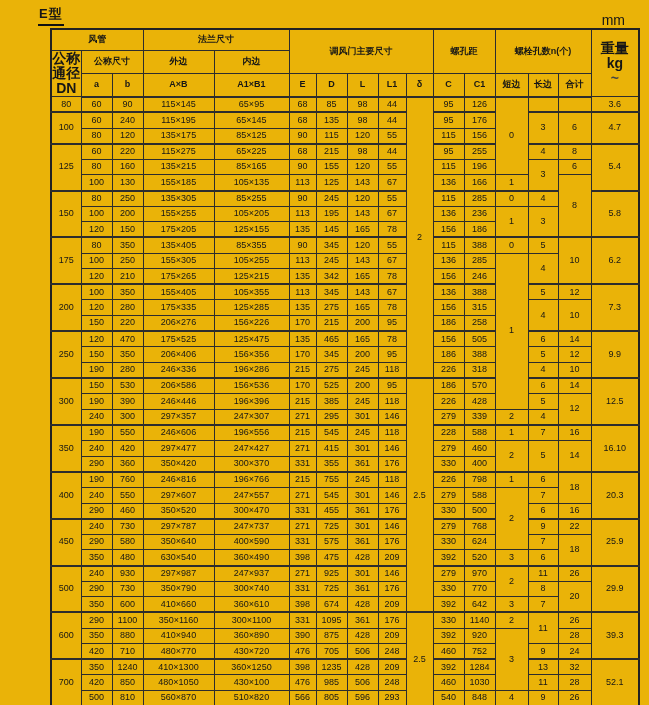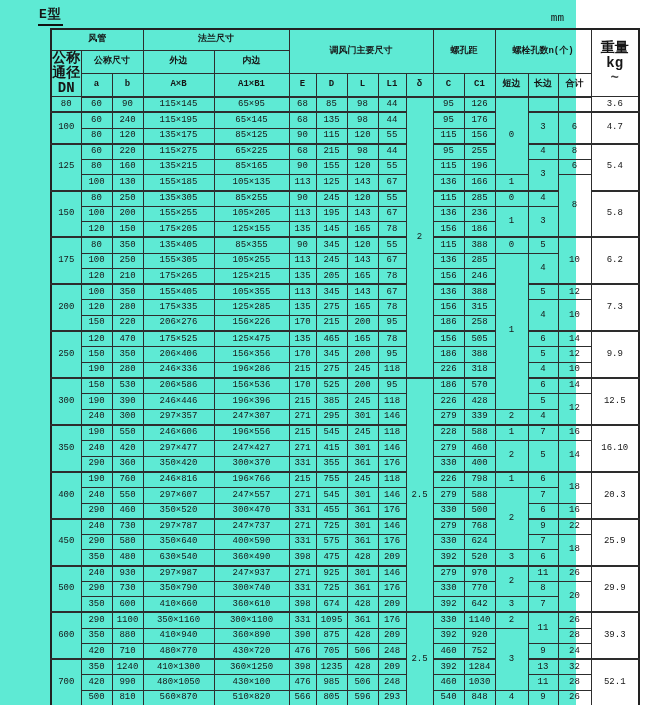--- a/index.html
+++ b/index.html
@@ -1,20 +1,20 @@
 <!DOCTYPE html>
 <html><head>
 <meta charset="utf-8">
 <style>
   html,body{margin:0;padding:0;background:#ffffff;}
-  #page{position:relative;width:576px;height:705px;background:#5eead4;
-        font-family:Liberation Mono, monospace;color:#161616;}
+  #page{position:relative;width:649px;height:705px;background:#eab308;
+        font-family:Liberation Sans, sans-serif;color:#161616;}
   #title{position:absolute;left:38px;top:5px;font-size:13px;font-weight:bold;
          border-bottom:2px solid #111;padding:0 1px 1px 1px;letter-spacing:1px;}
-  #mm{position:absolute;right:12px;top:12px;font-size:11px;}
+  #mm{position:absolute;right:24px;top:12px;font-size:14px;}
   table#spec{position:absolute;left:50px;top:28px;width:588px;
              border-collapse:collapse;table-layout:fixed;
              border:2px solid #222;}
   #spec th,#spec td{border:1px solid #2d2d2d;padding:0;text-align:center;
              vertical-align:middle;font-size:9px;font-weight:normal;
              line-height:1.05;overflow:hidden;white-space:nowrap;}
   #spec thead th{font-weight:600;height:20px;font-size:9px;margin-left:24px;}
   #spec thead tr:last-child th{border-bottom-width:2px;}
   #spec tbody tr{height:15.64px;}
   #spec tbody tr.g td{border-top-width:2px;}
@@ -251,21 +251,21 @@
           <td>285</td>
           <td rowspan="10">1</td>
           <td rowspan="2">4</td>
         </tr>
         <tr class="body-row">
           <td>120</td>
           <td>210</td>
           <td>175×265</td>
           <td>125×215</td>
           <td>135</td>
-          <td>205</td>
+          <td>342</td>
           <td>165</td>
           <td>78</td>
           <td>156</td>
           <td>246</td>
         </tr>
         <tr class="body-row g">
           <td rowspan="3">200</td>
           <td>100</td>
           <td>350</td>
           <td>155×405</td>
@@ -630,21 +630,21 @@
           <td>428</td>
           <td>209</td>
           <td>392</td>
           <td>1284</td>
           <td>13</td>
           <td>32</td>
           <td rowspan="3">52.1</td>
         </tr>
         <tr class="body-row">
           <td>420</td>
-          <td>990</td>
+          <td>850</td>
           <td>480×1050</td>
           <td>430×100</td>
           <td>476</td>
           <td>985</td>
           <td>506</td>
           <td>248</td>
           <td>460</td>
           <td>1030</td>
           <td>11</td>
           <td>28</td>

